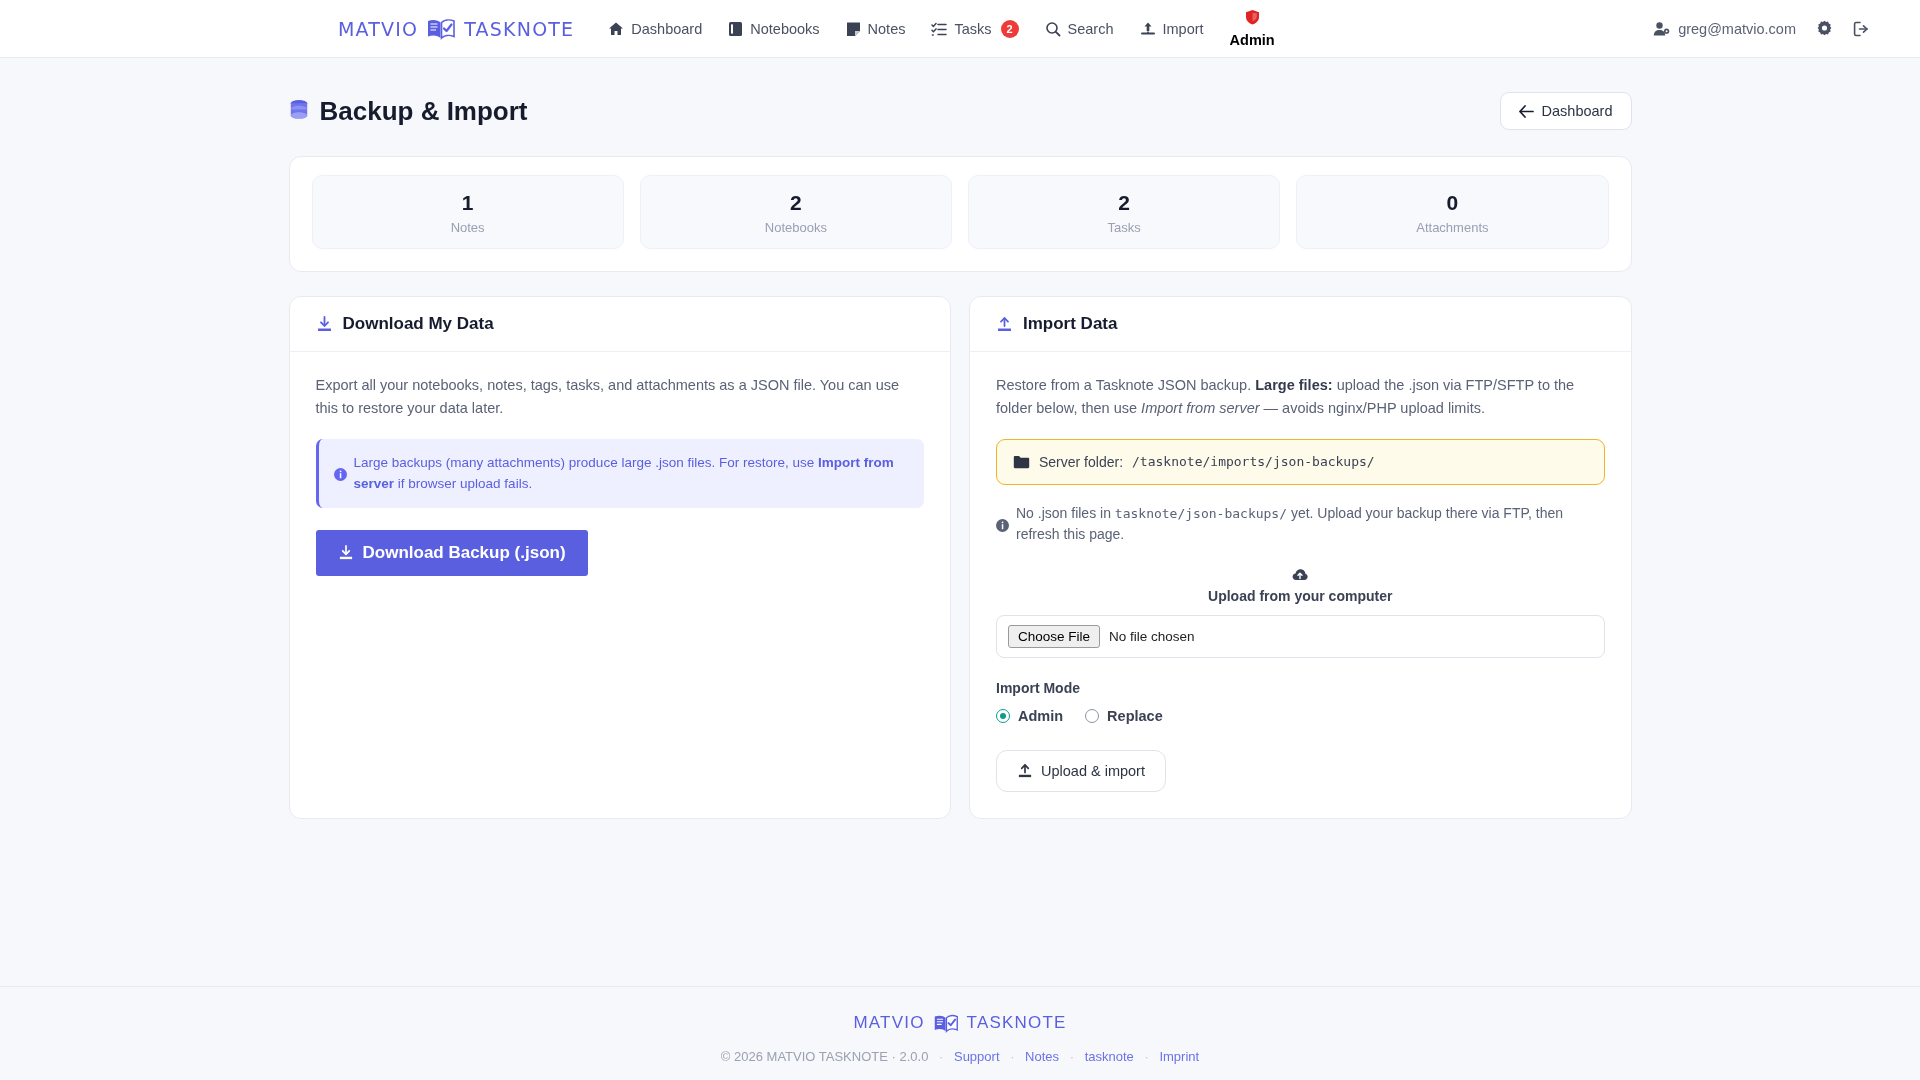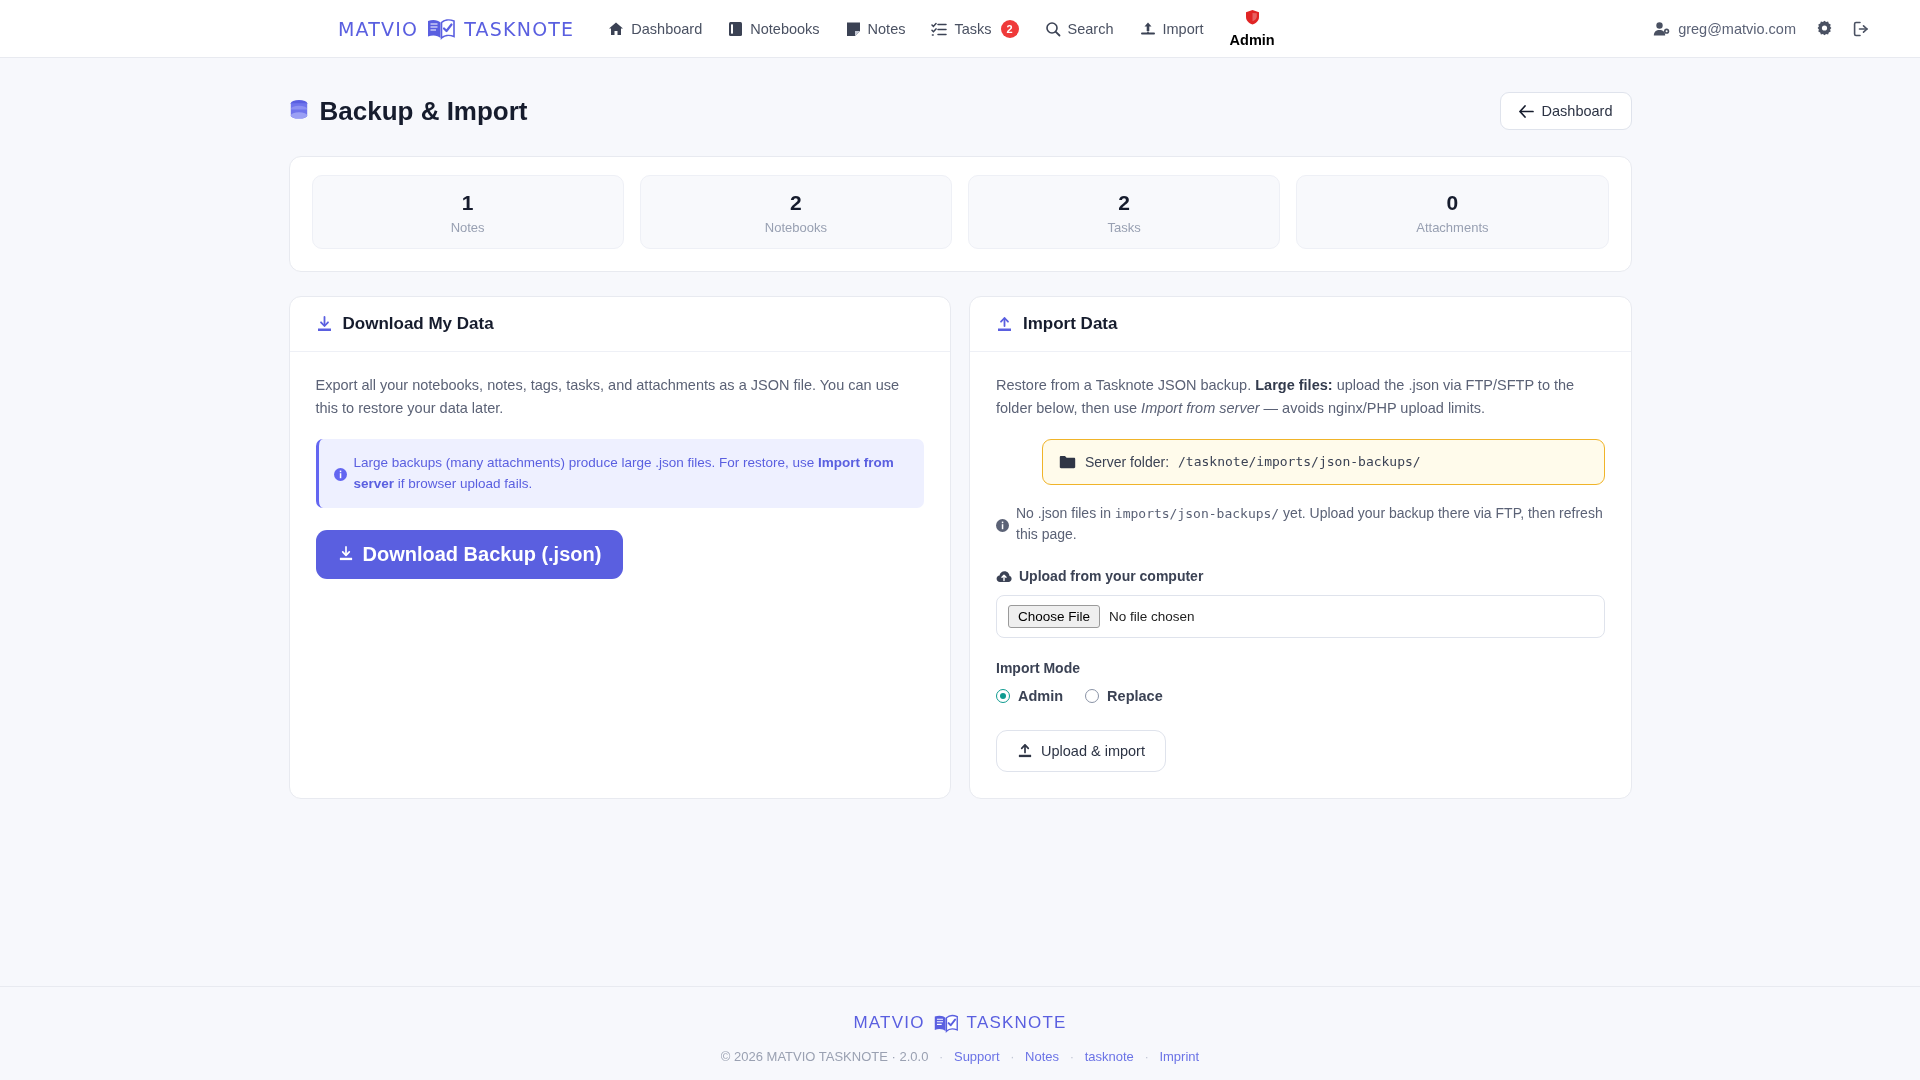--- a/index.html
+++ b/index.html
@@ -172,63 +172,63 @@
     display: flex;
     gap: 7px;
     margin-bottom: 22px;
   }
   .alert-info b { font-weight: 700; }
 
   .btn-primary {
     background: #5a5fe0;
     color: #fff;
     border: none;
-    border-radius: 11px;
+    border-radius: 3px;
     padding: 13px 22px;
-    font-size: 20px;
+    font-size: 17px;
     font-weight: 700;
     display: inline-flex;
     align-items: center;
     gap: 9px;
     cursor: pointer;
     font-family: "Liberation Sans", sans-serif;
   }
 
   .folder-box {
     background: #fffbeb;
     border: 1px solid #f0b429;
     border-radius: 9px;
     padding: 14px 16px;
     font-size: 14px;
     color: #3b4254;
     display: flex;
     align-items: center;
     gap: 9px;
     margin-bottom: 18px;
-    margin-left: 46px;
   }
   .mono { font-family: "DejaVu Sans Mono", monospace; font-size: 13px; }
 
   .note-line {
     display: flex;
     gap: 7px;
     font-size: 14px;
     line-height: 1.55;
     color: #5b6276;
     margin-bottom: 22px;
   }
 
   .field-label {
     display: flex;
     align-items: center;
     gap: 7px;
     font-size: 14px;
     font-weight: 700;
     color: #3b4254;
     margin-bottom: 11px;
+    flex-direction: column;
   }
   .file-input {
     width: 100%;
     border: 1px solid #dfe3ec;
     border-radius: 8px;
     padding: 9px 11px;
     background: #fff;
     display: flex;
     align-items: center;
     gap: 9px;
@@ -529,21 +529,21 @@
         <div class="note-line">
           <span class="icon" style="flex:none;margin-top:3px;">
             <svg width="13" height="13" viewBox="0 0 13 13">
                 <circle cx="6.5" cy="6.5" r="6.5" fill="#5b6276"></circle>
                 <rect x="5.8" y="5.2" width="1.5" height="5" fill="#fff"></rect>
                 <rect x="5.8" y="2.6" width="1.5" height="1.6" fill="#fff"></rect>
               </svg>
           </span>
           <span>
             <span>No .json files in</span>
-            <span class="mono">imports/json-backups/</span>
+            <span class="mono">tasknote/json-backups/</span>
             <span>yet. Upload your backup there via FTP, then refresh this page.</span>
           </span>
         </div>
 
         <div class="field-label">
           <span class="icon">
             <svg width="16" height="13" viewBox="0 0 16 13">
                 <path d="M4 12 C2 12 0.6 10.6 0.6 8.7 C0.6 7 1.9 5.6 3.5 5.4 C3.9 3 6 1.2 8.5 1.2 C11.3 1.2 13.5 3.4 13.5 6.1 C14.9 6.4 15.6 7.5 15.6 8.8 C15.6 10.5 14.3 12 12.4 12 Z" fill="#3b4254"></path>
                 <path d="M8 10.5 V5.5 M6 7.3 L8 5.2 L10 7.3" stroke="#ffffff" stroke-width="1.4" fill="none" stroke-linecap="round" stroke-linejoin="round"></path>
               </svg>

